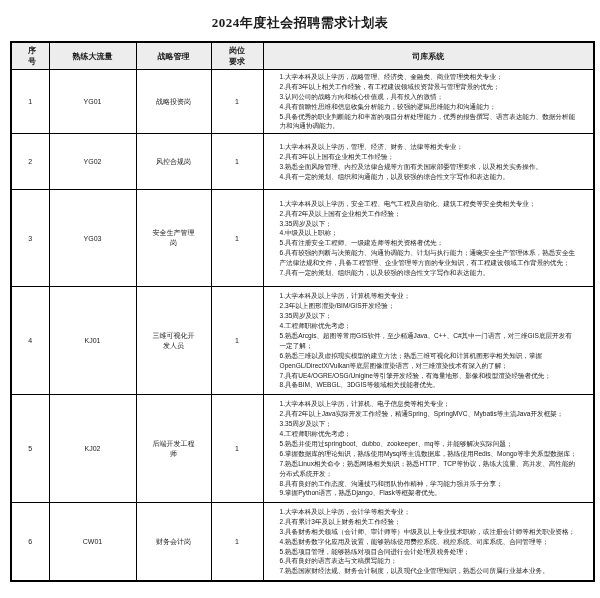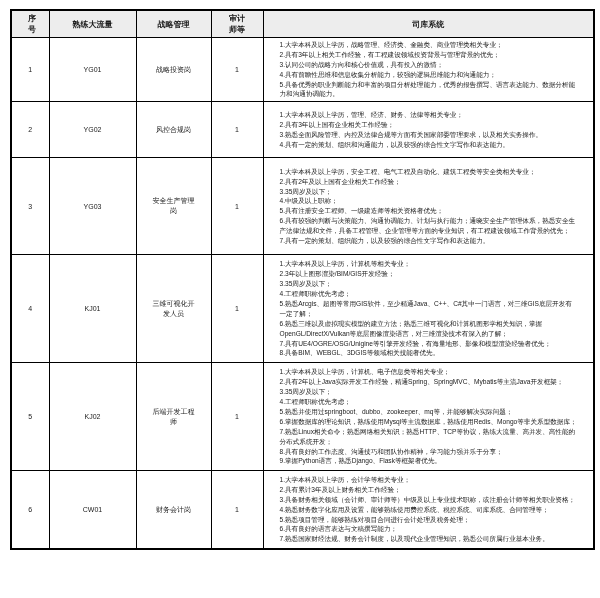--- a/index.html
+++ b/index.html
@@ -52,35 +52,36 @@
   tbody tr:nth-child(3){height:97px;}
   tbody tr:nth-child(4){height:108px;}
   tbody tr:nth-child(5){height:108px;}
   tbody tr:nth-child(6){height:78px;}
 </style>
 </head>
 <body>
 
 <div class="page">
 
+  <div class="doc-title">2024年度社会招聘需求计划表</div>
 
   <table class="plan">
     <colgroup>
       <col style="width:38px">
       <col style="width:87px">
       <col style="width:75px">
       <col style="width:52px">
       <col style="width:331px">
     </colgroup>
     <thead>
       <tr>
         <th>序号</th>
         <th>熟练大流量</th>
         <th>战略管理</th>
-        <th>审计师等</th>
+        <th>岗位要求</th>
         <th>司库系统</th>
       </tr>
     </thead>
     <tbody>
       <tr>
         <td class="c">1</td>
         <td class="c">YG01</td>
         <td class="c">战略投资岗</td>
         <td class="c">1</td>
         <td class="req">1.大学本科及以上学历，战略管理、经济类、金融类、商业管理类相关专业；

